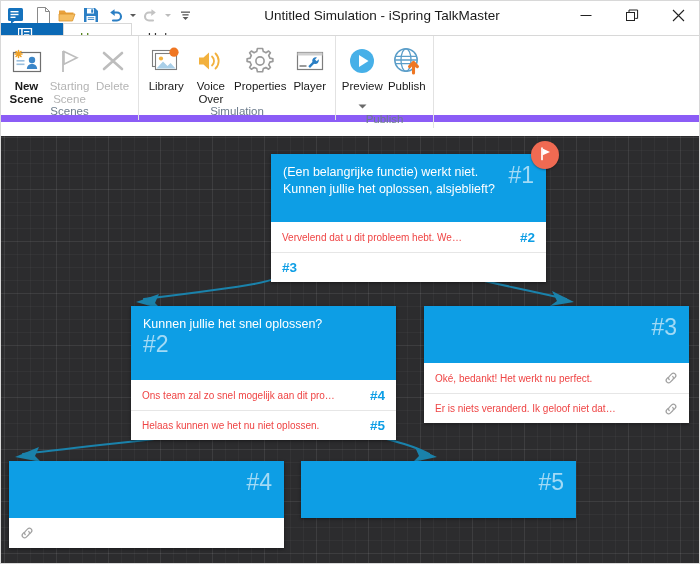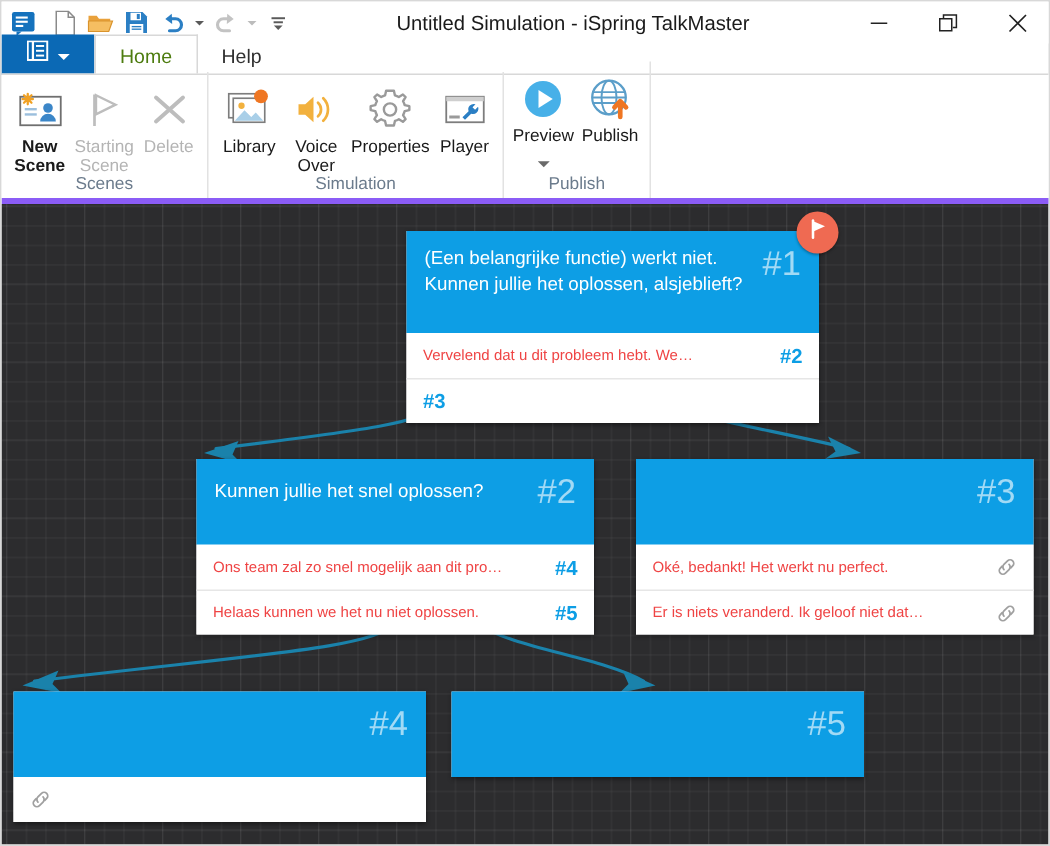--- a/index.html
+++ b/index.html
@@ -95,28 +95,28 @@
     background: #ffffff;
     border: 1px solid #d8d8d8;
     border-bottom: none;
     border-top: 1px solid #d8d8d8;
     height: 27px;
     color: #4d7c0f;
   }
 
   
   .ribbon {
-    position: absolute; top: 48px; left: 0;
+    position: absolute; top: 34px; left: 0;
     width: 700px; height: 87px;
     background: #ffffff;
     border-top: 1px solid #d8d8d8;
-    border-bottom: 4px solid #8b5cf6;
+    border-bottom: 7px solid #8b5cf6;
     box-sizing: border-box;
     display: flex;
-    align-items: flex-end;
+    align-items: flex-start;
   }
   .rgroup {
     display: flex; flex-direction: column;
     justify-content: space-between;
     padding: 4px 0 2px 0;
     border-right: 1px solid #e2e2e2;
     box-sizing: border-box;
   }
   .rgroup:last-child { border-right: none; }
   .rgroup-items {
@@ -506,21 +506,21 @@
           <span class="row-txt">Vervelend dat u dit probleem hebt. We…</span>
           <span class="row-num">#2</span>
         </div>
         <div class="node-row">
           <span class="row-num">#3</span>
         </div>
       </div>
     </div>
 
     <div class="node" style="left:130px; top:170px; width:265px;">
-      <div class="node-head" style="min-height:47px; align-items:center;">
+      <div class="node-head" style="min-height:47px; align-items:flex-start;flex-direction:column;">
         <div class="node-q">Kunnen jullie het snel oplossen?</div>
         <div class="node-num">#2</div>
       </div>
       <div class="node-rows">
         <div class="node-row">
           <span class="row-txt">Ons team zal zo snel mogelijk aan dit pro…</span>
           <span class="row-num">#4</span>
         </div>
         <div class="node-row">
           <span class="row-txt">Helaas kunnen we het nu niet oplossen.</span>

